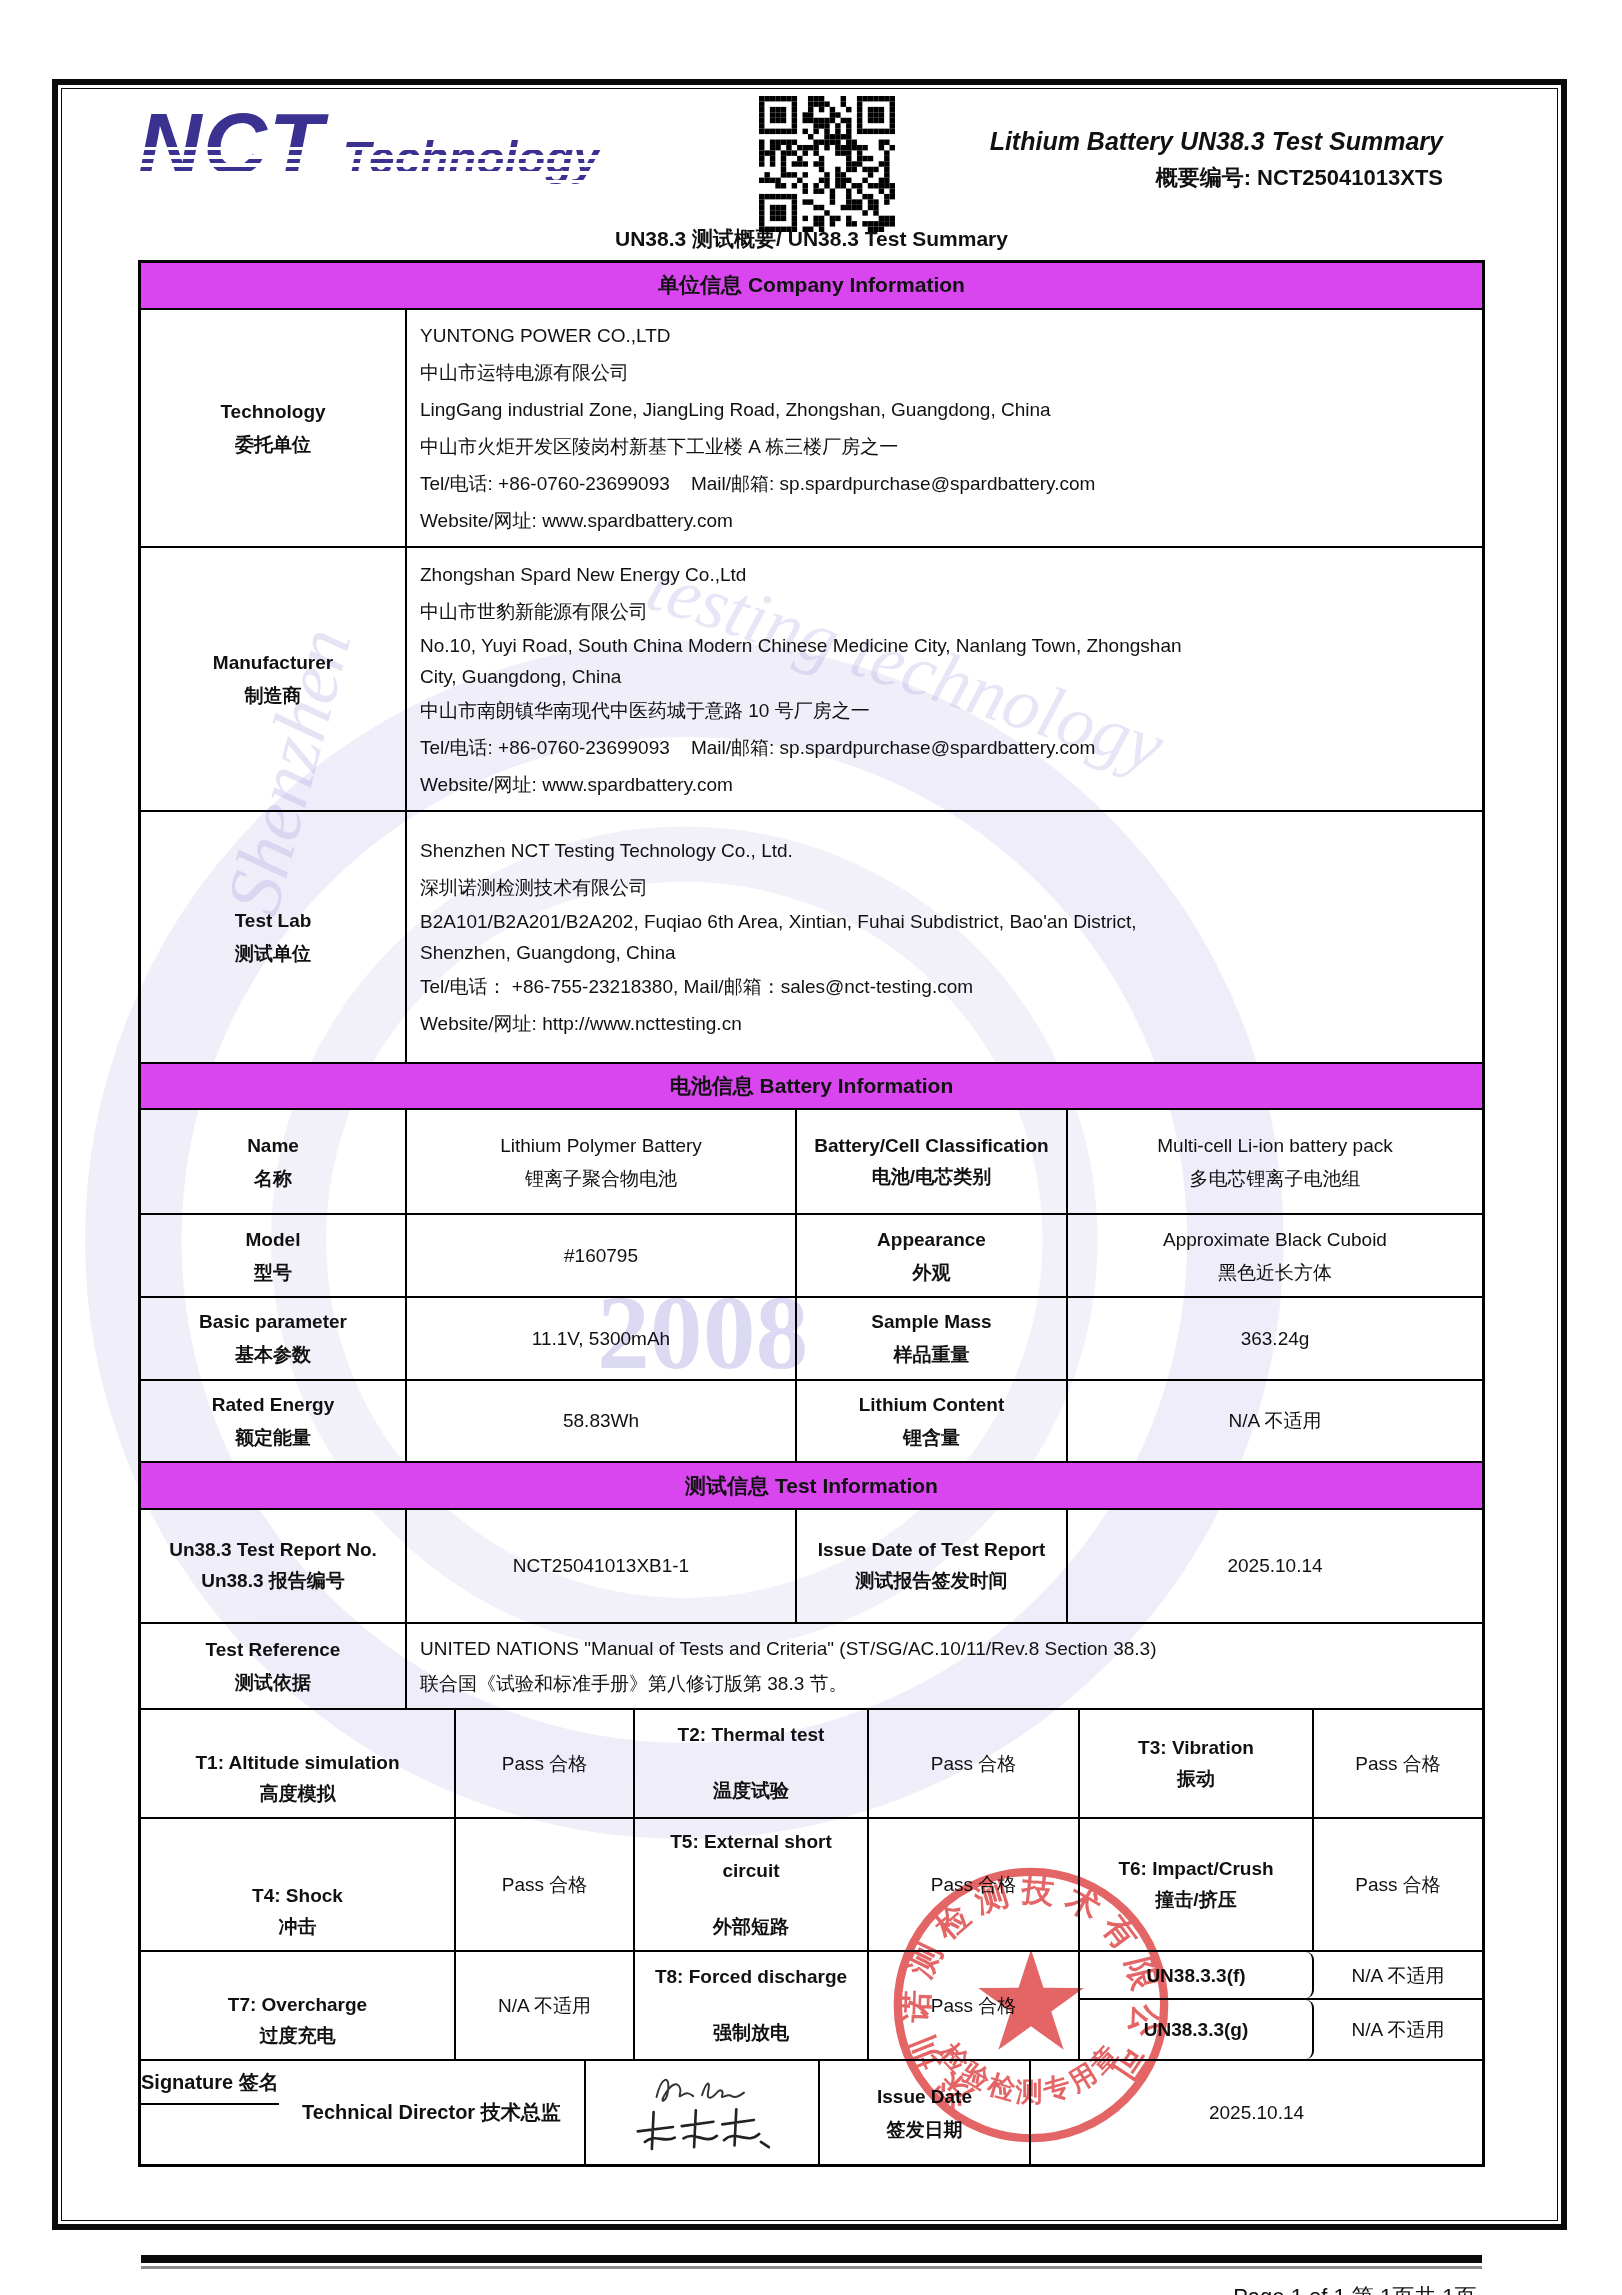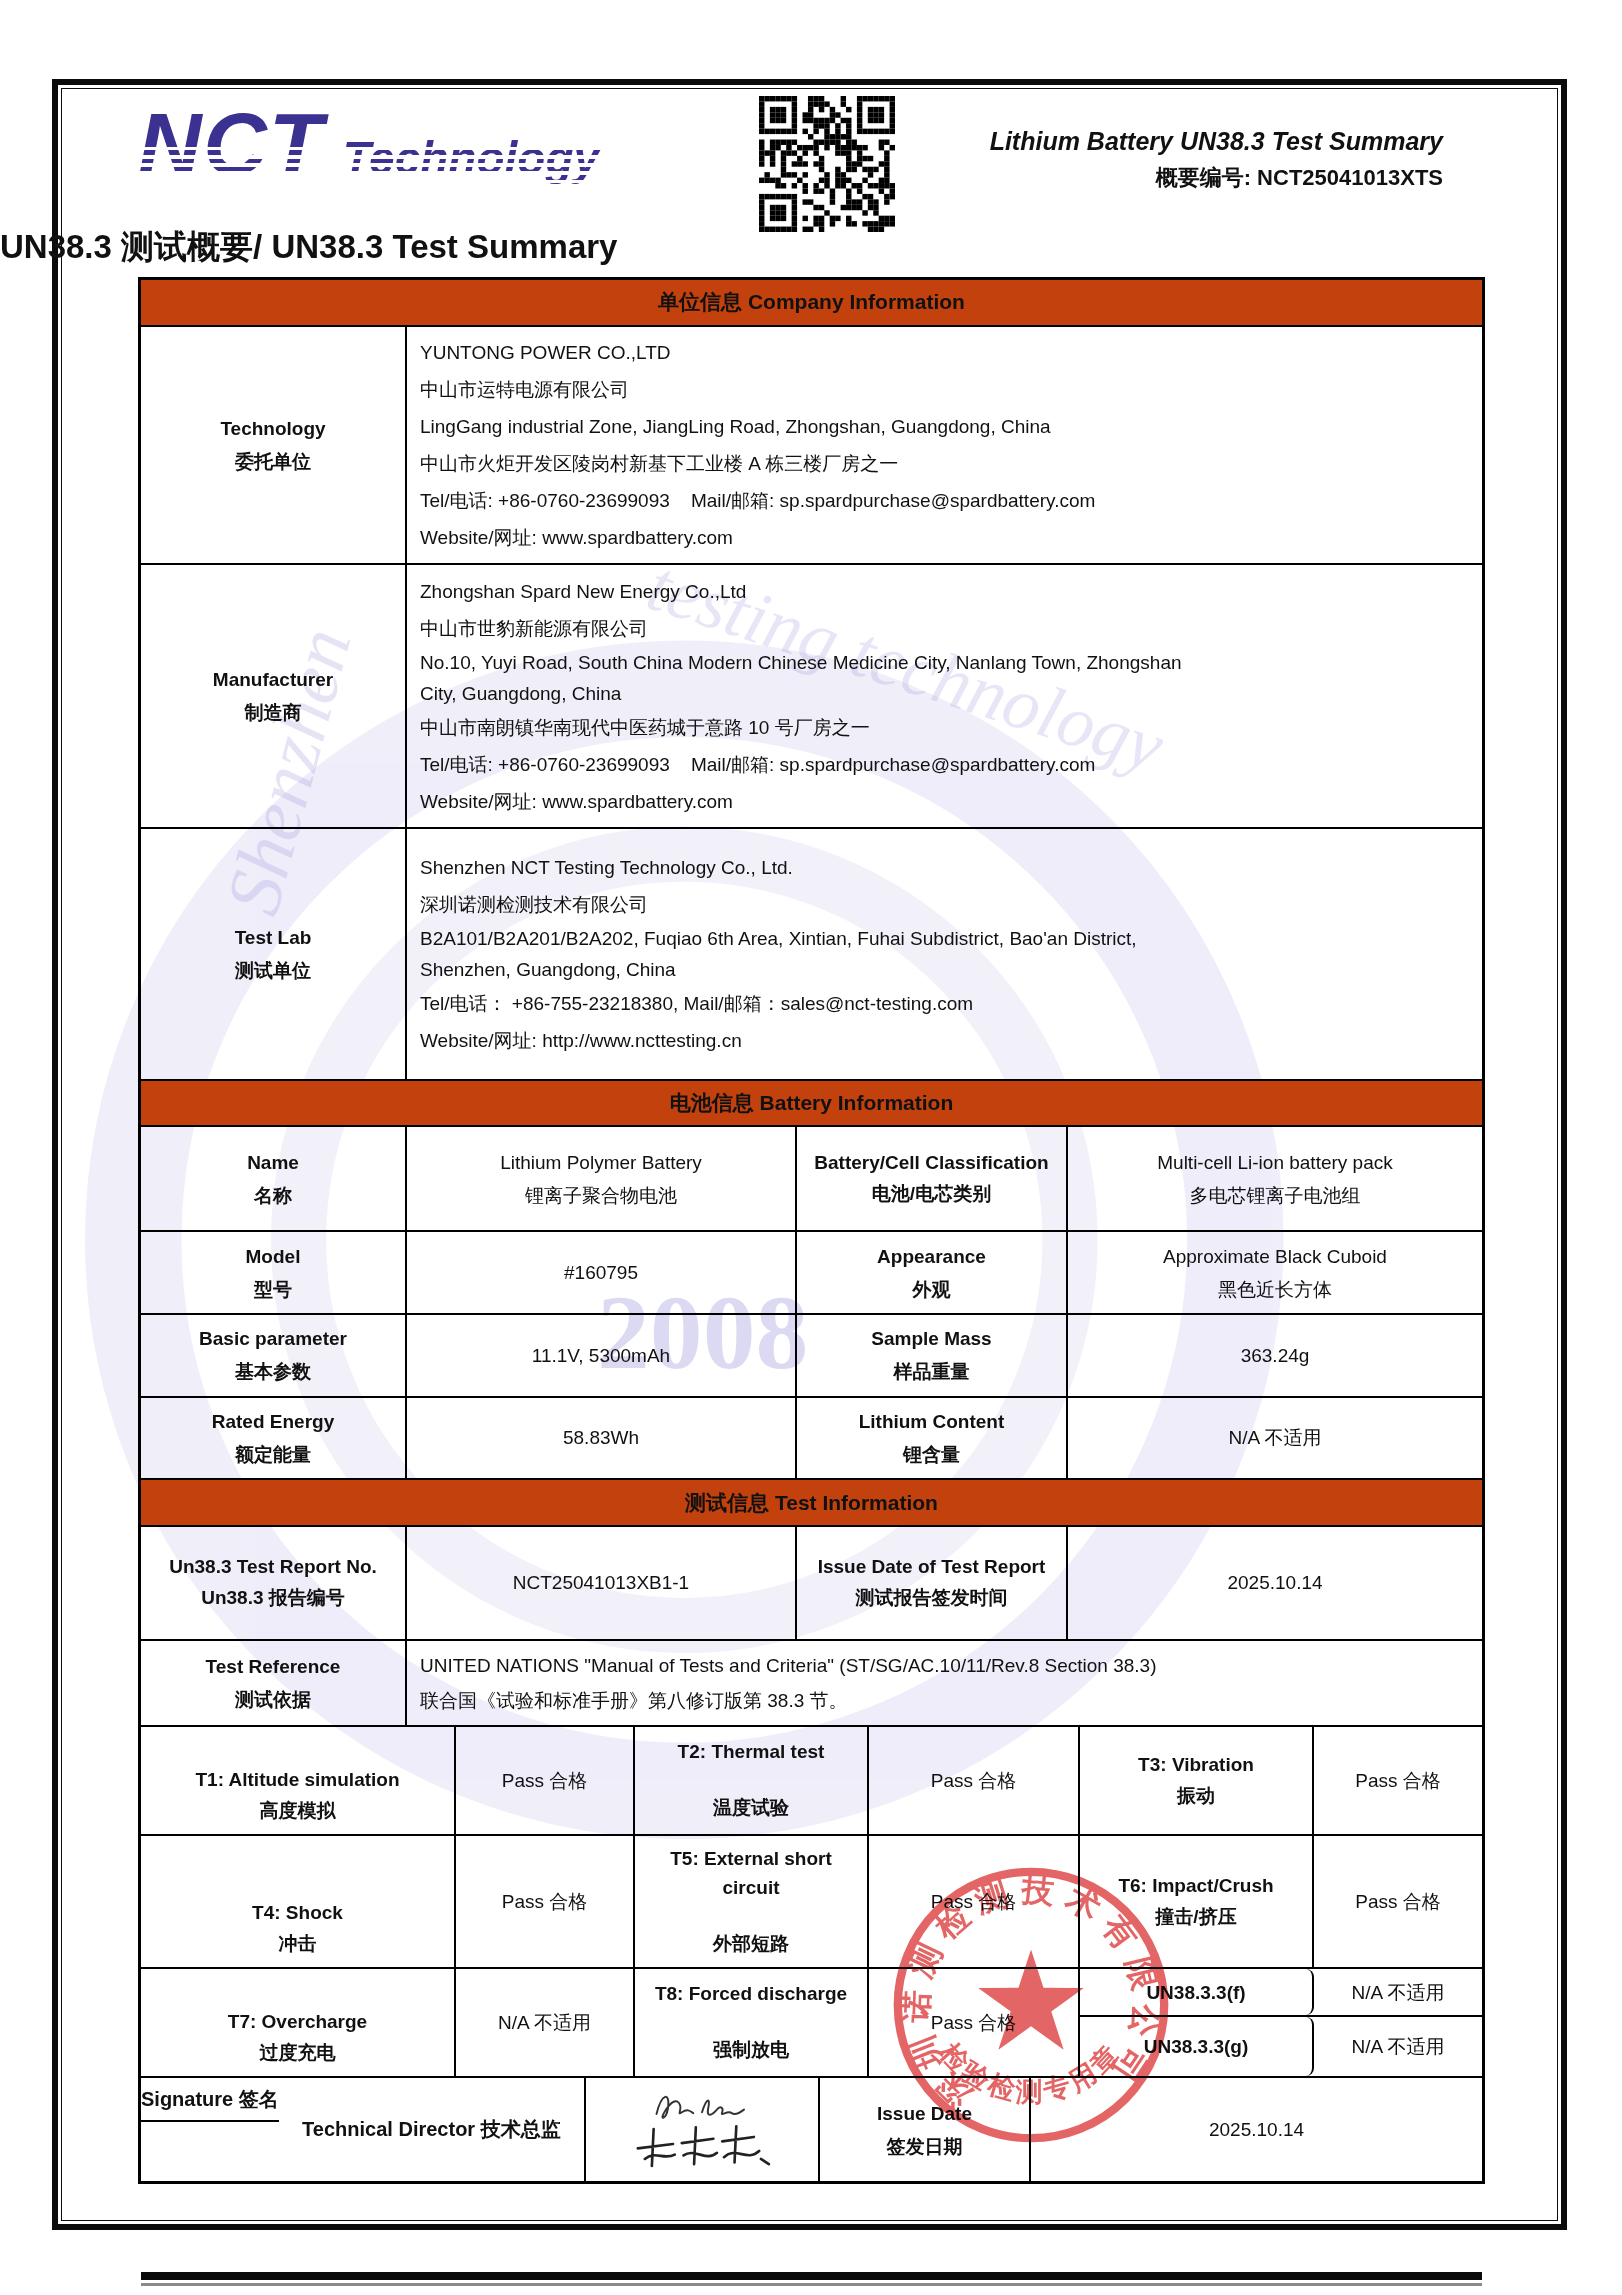--- a/index.html
+++ b/index.html
@@ -15,24 +15,24 @@
   .header{position:relative;height:136px;margin:0 138px;}
   .logo{position:relative;display:inline-flex;align-items:baseline;gap:18.4px;padding-top:13px;}
   .logo-nct{font-style:italic;font-weight:bold;font-size:88px;color:#3a3191;letter-spacing:1.8px;line-height:1;}
   .logo-tech{font-style:italic;font-weight:bold;font-size:46px;color:#3a3191;line-height:1;}
   .logo-stripes{position:absolute;left:-5.5px;right:-9.2px;bottom:1.8px;height:44%;
         background:repeating-linear-gradient(to bottom,rgba(255,255,255,0) 0 4.6px,#fff 4.6px 8.3px);pointer-events:none;}
   .qr{position:absolute;left:621px;top:9.2px;width:136px;height:136px;}
   .hright{position:absolute;right:42px;top:40px;text-align:right;}
   .hright .l1{font-style:italic;font-weight:bold;font-size:25px;}
   .hright .l2{font-weight:bold;font-size:22px;margin-top:7.3px;}
-  .doc-title{text-align:left;font-weight:bold;font-size:33px;margin:1.8px 0 7.3px 0;}
+  .doc-title{text-align:center;font-weight:bold;font-size:21px;margin:1.8px 0 7.3px 0;}
   
   .tbl{width:1341px;margin:0 auto;border:3.7px solid #000;box-sizing:content-box;background:transparent;}
-  .bar{background:#c2410c;border-bottom:2.8px solid #000;text-align:center;font-weight:bold;font-size:21px;
+  .bar{background:#d946ef;border-bottom:2.8px solid #000;text-align:center;font-weight:bold;font-size:21px;
        padding:8.3px 0;}
   .row{display:flex;border-bottom:2.8px solid #000;align-items:stretch;}
   .row:last-child{border-bottom:none;}
   .cell{box-sizing:border-box;border-right:2.8px solid #000;display:flex;flex-direction:column;justify-content:center;
         padding:7.3px 13px;}
   .cell.last{border-right:none;flex:1;}
   .lbl{align-items:center;text-align:center;font-weight:bold;font-size:19px;line-height:33px;}
   .cnt{align-items:flex-start;text-align:left;}
   .ctr{align-items:center;text-align:center;}
   .ln{font-size:19px;line-height:37px;white-space:pre-wrap;}

